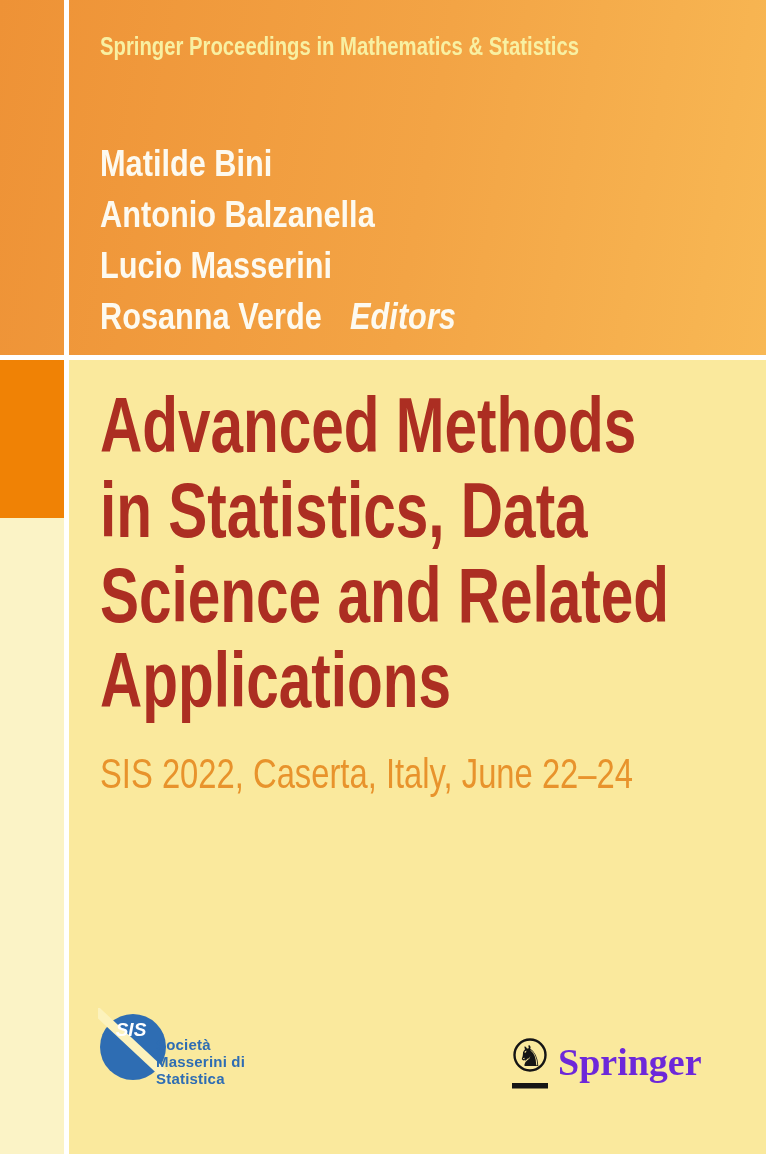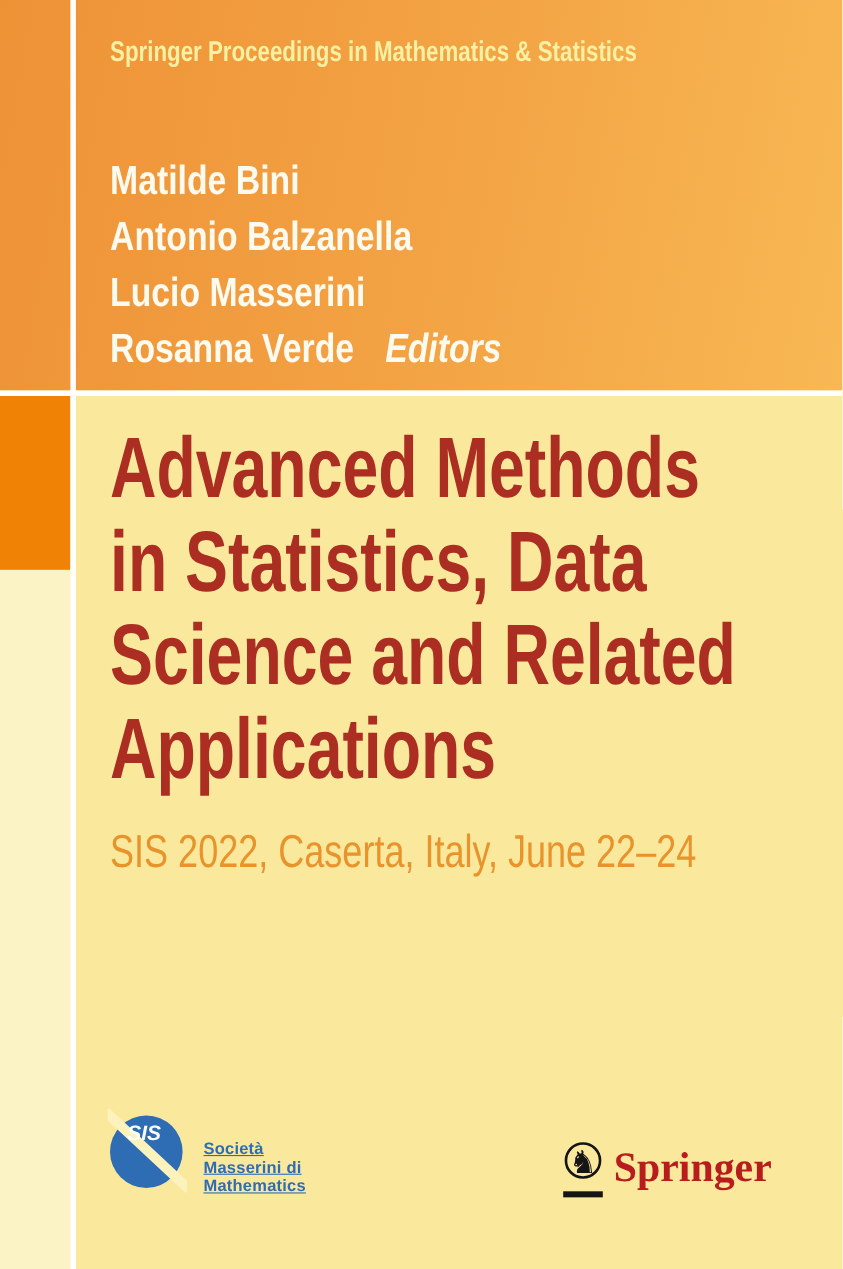--- a/index.html
+++ b/index.html
@@ -70,41 +70,40 @@
     font-size: 42px; font-weight: 400; line-height: 1.1;
     white-space: nowrap;
     transform: scaleX(0.78); transform-origin: left top;
   }
   
   .sis-logo {
     position: absolute; left: 98px; top: 1008px;
     width: 72px; height: 76px;
   }
   .sis-orgname {
-    position: absolute; left: 185px; top: 1036px;
+    position: absolute; left: 156px; top: 1036px;
     color: #2E6DB3;
     font-size: 15px; font-weight: 700; line-height: 17px;
     letter-spacing: 0.2px;
-    text-decoration: underline;
   }
   
   .springer-logo {
     position: absolute; left: 511px; top: 1036px;
     width: 240px; height: 60px;
   }
   .springer-horse {
     position: absolute; left: 0; top: 0;
     width: 38px; height: 53px;
   }
   .springer-wordmark {
     position: absolute; left: 47px; top: 7px;
     font-family: "Liberation Serif", serif;
     font-weight: 700;
     font-size: 38px; line-height: 1;
-    color: #b91c1c;
+    color: #6d28d9;
     white-space: nowrap;
   }
 </style>
 </head>
 <body>
 
 <div class="cover">
 
   <div class="top-band"></div>
   <div class="left-rail"></div>
@@ -131,21 +130,21 @@
   <div class="subtitle">SIS 2022, Caserta, Italy, June 22–24</div>
 
   <svg class="sis-logo" viewBox="0 0 72 76" width="72" height="76">
     <circle cx="35" cy="39" r="33" fill="#2E6DB3"></circle>
     <rect x="31.5" y="-22" width="9" height="122" transform="rotate(-47 36 38)" fill="#FCF2BC"></rect>
     <text x="33" y="28" text-anchor="middle" font-family="Liberation Sans, sans-serif" font-size="19" font-weight="bold" font-style="italic" fill="#ffffff">SIS</text>
   </svg>
   <div class="sis-orgname">
     <div>Società</div>
     <div>Masserini di</div>
-    <div>Mathematics</div>
+    <div>Statistica</div>
   </div>
 
   <div class="springer-logo">
     <svg class="springer-horse" viewBox="0 0 38 53" width="38" height="53">
       <circle cx="19" cy="19" r="15.5" fill="none" stroke="#151515" stroke-width="2.4"></circle>
       <text x="19" y="30" text-anchor="middle" font-family="DejaVu Sans, sans-serif" font-size="29" fill="#151515">♞</text>
       <rect x="1" y="47" width="36" height="5.5" fill="#151515"></rect>
     </svg>
     <div class="springer-wordmark">Springer</div>
   </div>

